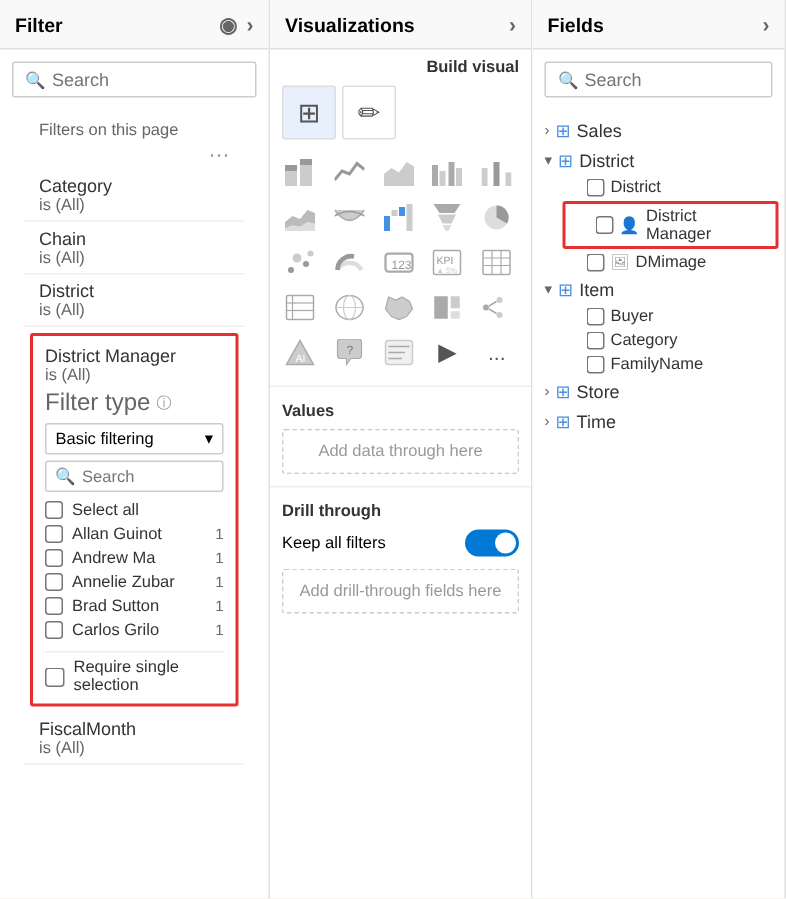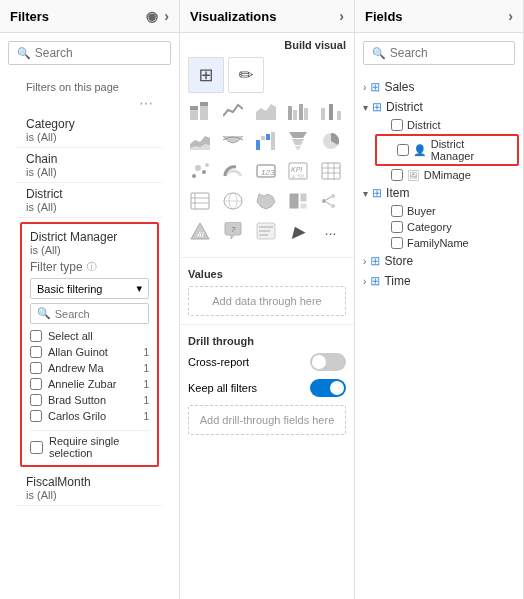--- a/index.html
+++ b/index.html
@@ -19,38 +19,38 @@
 
     .section-label { font-size: 11px; color: #666; padding: 4px 10px 2px; font-weight: 500; }
     .filters-list { flex: 1; overflow-y: auto; padding: 4px 16px; }
 
     .filter-item { padding: 4px 10px; border-bottom: 1px solid #f0f0f0; cursor: pointer; }
     .filter-name { font-size: 12px; color: #333; font-weight: 500; }
     .filter-value { font-size: 11px; color: #666; }
 
     .filter-item-highlighted { border: 2px solid #e63030; background: #fff; margin: 4px; border-radius: 2px; padding: 6px 8px; }
     .filter-type-row { display: flex; align-items: center; gap: 4px; margin-top: 4px; }
-    .filter-type-label { font-size: 12px; color: #666; }
+    .filter-type-label { font-size: 16px; color: #666; }
     .info-icon { color: #999; font-size: 10px; cursor: pointer; }
     .filter-type-dropdown { display: flex; align-items: center; justify-content: space-between; border: 1px solid #ccc; border-radius: 2px; padding: 3px 6px; margin-top: 4px; font-size: 11px; cursor: pointer; background: #fff; }
 
     .filter-search-box { display: flex; align-items: center; border: 1px solid #ccc; border-radius: 2px; padding: 3px 6px; margin-top: 4px; background: #fff; }
     .filter-search-box input { border: none; outline: none; font-size: 11px; width: 100%; background: transparent; }
 
     .filter-options { margin-top: 4px; }
     .filter-option { display: flex; align-items: flex-end; gap: 6px; padding: 2px 0; font-size: 11px; color: #333; }
     .filter-option input[type="checkbox"] { width: 12px; height: 12px; cursor: pointer; }
     .filter-option-count { margin-left: auto; color: #666; font-size: 10px; }
 
     .require-single { display: flex; align-items: center; gap: 6px; font-size: 11px; color: #333; margin-top: 6px; padding-top: 4px; border-top: 1px solid #eee; }
 
     
     .viz-panel { width: 175px; min-width: 175px; height: 599px; overflow: hidden; display: flex; flex-direction: column; border-right: 1px solid #e0e0e0; }
     .viz-grid { display: grid; grid-template-columns: repeat(5, 1fr); gap: 2px; padding: 4px 6px; }
-    .viz-item { width: 28px; height: 28px; display: flex; justify-content: center; cursor: pointer; border-radius: 2px; font-size: 14px; color: #555; border: 1px solid transparent; font-style: italic; }
+    .viz-item { width: 28px; height: 28px; display: flex; align-items: center; justify-content: center; cursor: pointer; border-radius: 2px; font-size: 14px; color: #555; border: 1px solid transparent; }
     .viz-section-label { font-size: 11px; color: #333; font-weight: 600; padding: 6px 8px 2px; }
     .add-fields-box { margin: 4px 8px; border: 1px dashed #ccc; border-radius: 2px; padding: 8px; text-align: center; color: #999; font-size: 11px; }
     .drill-toggle-row { display: flex; align-items: center; justify-content: space-between; padding: 4px 8px; font-size: 11px; }
     .toggle { width: 36px; height: 18px; border-radius: 9px; display: flex; align-items: center; padding: 2px; cursor: pointer; }
     .toggle.off { background: #ccc; justify-content: flex-start; }
     .toggle.on { background: #0078d4; justify-content: flex-end; }
     .toggle-knob { width: 14px; height: 14px; border-radius: 50%; background: #fff; }
     .build-visual-label { font-size: 11px; font-weight: 600; padding: 6px 8px 2px; color: #333; text-align: right; }
     .build-visual-icons { display: flex; gap: 4px; padding: 4px 8px; }
     .build-icon { width: 36px; height: 36px; border: 1px solid #ddd; border-radius: 2px; display: flex; align-items: center; justify-content: center; cursor: pointer; font-size: 18px; color: #555; background: #fff; }
@@ -67,21 +67,21 @@
 
     .table-icon { color: #4a90e2; font-size: 12px; }
 
     .sep { height: 1px; background: #eee; margin: 4px 0; }
   </style>
 </head>
 <body>
 
 <div class="filters-panel panel">
   <div class="panel-header">
-    <span>Filters</span>
+    <span>Filter</span>
     <div class="panel-header-icons">
       <span class="header-icon">◉</span>
       <span class="header-icon">›</span>
     </div>
   </div>
 
   <div class="search-box">
     <span class="search-icon-small">🔍</span>
     <input type="text" placeholder="Search" style="">
   </div>
@@ -348,26 +348,20 @@
 
   <div class="viz-section-label">Values</div>
   <div class="add-fields-box">
     <span>Add data through here</span>
   </div>
 
   <div class="sep"></div>
 
   <div class="viz-section-label">Drill through</div>
   <div class="drill-toggle-row">
-    <span>Cross-report</span>
-    <div class="toggle off">
-      <div class="toggle-knob"></div>
-    </div>
-  </div>
-  <div class="drill-toggle-row">
     <span>Keep all filters</span>
     <div class="toggle on">
       <div class="toggle-knob"></div>
     </div>
   </div>
   <div class="add-fields-box">
     <span>Add drill-through fields here</span>
   </div>
 </div>
 

